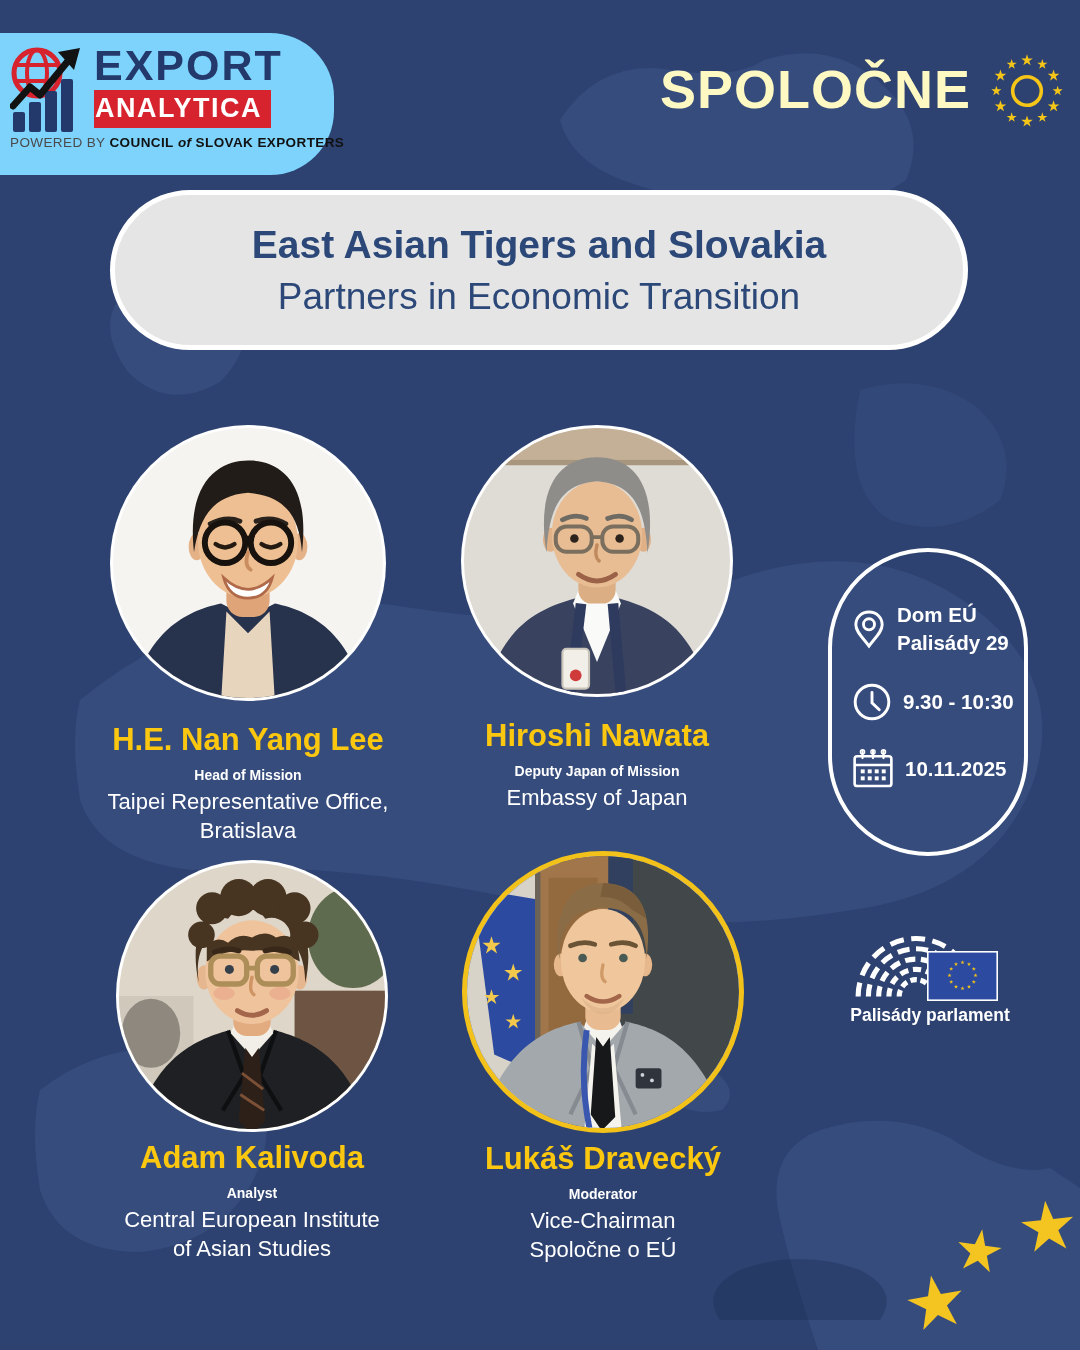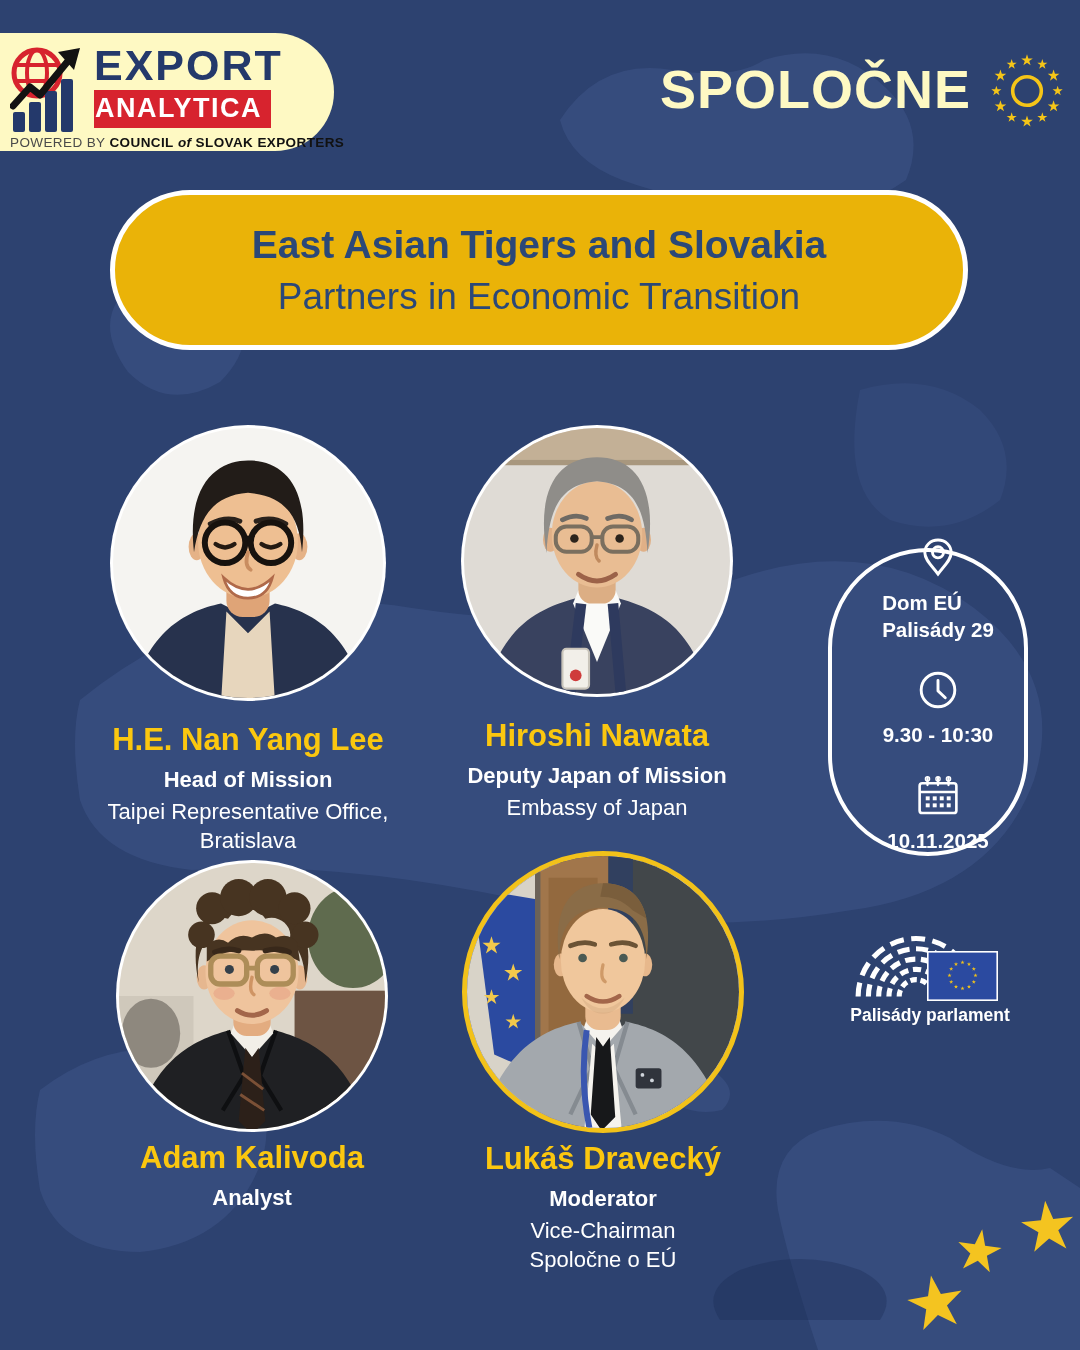--- a/index.html
+++ b/index.html
@@ -6,74 +6,74 @@
   body { background: #1a2440; font-family: "Liberation Sans", "DejaVu Sans", sans-serif; }
   .poster {
     position: relative; width: 1080px; height: 1350px; overflow: hidden;
     background: #2d4270; font-family: "Liberation Sans", "DejaVu Sans", sans-serif;
   }
   svg { display: block; }
   .bg-map { position: absolute; inset: 0; width: 1080px; height: 1350px; }
 
   
   .logo-pill {
-    position: absolute; left: 0; top: 33px; width: 334px; height: 118px;
-    background: #fef9c3; border-radius: 0 64px 64px 0;
+    position: absolute; left: 0; top: 33px; width: 334px; height: 142px;
+    background: #7dd3fc; border-radius: 0 64px 64px 0;
   }
   .logo-icon { position: absolute; left: 10px; top: 11px; width: 74px; height: 88px; }
   .logo-word1 { position: absolute; left: 94px; top: 8px; font-size: 43px; font-weight: 800; letter-spacing: 2px; color: #24396b; }
   .logo-word2 {
     position: absolute; left: 94px; top: 57px; background: #d7232e; color: #fff;
     font-size: 27px; font-weight: 800; letter-spacing: 1.5px; padding: 3px 9px 4px 1px;
   }
   .powered { position: absolute; left: 10px; top: 102px; font-size: 13.5px; color: #4a4a4a; letter-spacing: .4px; white-space: nowrap; }
   .powered b { color: #111; } .powered i { color: #111; font-weight: 700; }
 
   
   .spolocne-text {
     position: absolute; left: 660px; top: 58px; font-size: 54px; font-weight: 800;
     letter-spacing: 1px; color: #fef9c3;
   }
   .eu-ring { position: absolute; left: 980px; top: 44px; width: 94px; height: 94px; }
 
   
   .banner {
     position: absolute; left: 110px; top: 190px; width: 858px; height: 160px;
-    background: #eab308; border: 5px solid #ffffff; border-radius: 80px;
+    background: #e5e5e5; border: 5px solid #ffffff; border-radius: 80px;
     display: flex; flex-direction: column; align-items: center; justify-content: center; gap: 9px;
   }
   .banner-title { font-size: 39px; font-weight: 700; color: #2b4878; }
   .banner-subtitle { font-size: 37px; font-weight: 400; color: #2b4878; }
 
   
   .speaker { position: absolute; width: 346px; text-align: center; }
   .s1 { left: 75px;  top: 425px; }
   .s2 { left: 424px; top: 425px; }
   .s3 { left: 79px;  top: 860px; }
   .s4 { left: 430px; top: 851px; }
   .photo {
     margin: 0 auto; border-radius: 50%; overflow: hidden; background: #fff;
     border: 3px solid rgba(255,255,255,.92); width: 272px; height: 272px;
   }
   .s1 .photo { width: 276px; height: 276px; }
   .s4 .photo { border: 5px solid #f2c21a; width: 282px; height: 282px; }
   .photo svg { width: 100%; height: 100%; }
   .sp-name { margin-top: 21px; font-size: 31px; font-weight: 700; color: #fbc70f; }
   .s3 .sp-name, .s4 .sp-name { margin-top: 8px; }
-  .sp-role { margin-top: 9px; font-size: 22px; font-weight: 700; color: #ffffff; }
+  .sp-role { margin-top: 9px; font-size: 14px; font-weight: 700; color: #ffffff; }
   .sp-org  { margin-top: 5px; font-size: 22px; font-weight: 400; color: #ffffff; line-height: 1.3; }
 
   
   .info-capsule {
     position: absolute; left: 828px; top: 548px; width: 200px; height: 308px;
     border: 4px solid #ffffff; border-radius: 100px;
     display: flex; flex-direction: column; justify-content: center; gap: 26px;
     padding-left: 20px; padding-bottom: 14px;
   }
-  .info-row { display: flex; align-items: center; gap: 11px; flex-direction: column; }
+  .info-row { display: flex; align-items: center; gap: 11px; }
   .info-icon { flex: 0 0 auto; }
   .info-text { font-size: 20.5px; font-weight: 700; color: #ffffff; line-height: 1.35; text-align: left; }
 
   
   .ep-logo { position: absolute; left: 843px; top: 903px; width: 174px; height: 128px; }
   .hemicycle { position: absolute; left: 5px; top: 15px; width: 136px; height: 84px; }
   .eu-flag { position: absolute; left: 84px; top: 48px; width: 71px; height: 50px; }
   .ep-text { position: absolute; left: 0; top: 102px; width: 174px; text-align: center; font-size: 17.5px; font-weight: 700; color: #ffffff; }
 
   
@@ -291,20 +291,24 @@
         <circle cx="58.5" cy="40" r="1.7" fill="#35404a"></circle>
         <rect x="34.5" y="35" width="13.5" height="10.5" rx="3.5" fill="none" stroke="#ad8d58" stroke-width="2"></rect>
         <rect x="52" y="35" width="13.5" height="10.5" rx="3.5" fill="none" stroke="#ad8d58" stroke-width="2"></rect>
         <path d="M48,39.5 h4" stroke="#ad8d58" stroke-width="1.8"></path>
         <path d="M50,43 q-1.3,5 0.7,6.5" stroke="#cf9464" stroke-width="1.3" fill="none" stroke-linecap="round"></path>
         <path d="M44.5,55.5 q5.5,3.5 11,0" stroke="#a3664a" stroke-width="1.8" fill="none" stroke-linecap="round"></path>
       </svg>
     </div>
     <div class="sp-name">Adam Kalivoda</div>
     <div class="sp-role">Analyst</div>
+    <div class="sp-org">
+      <div>Central European Institute</div>
+      <div>of Asian Studies</div>
+    </div>
   </div>
 
   <div class="speaker s4">
     <div class="photo">
       <svg viewBox="0 0 100 100" preserveAspectRatio="xMidYMid slice" aria-hidden="true">
         <rect width="100" height="100" fill="#42474a"></rect>
         <rect x="0" y="0" width="34" height="100" fill="#d8d3c8"></rect>
         <rect x="26" y="0" width="26" height="100" fill="#a1764b"></rect>
         <rect x="30" y="8" width="18" height="62" fill="#8a6036" opacity="0.6"></rect>
         <rect x="52" y="0" width="9" height="58" fill="#31405f"></rect>

